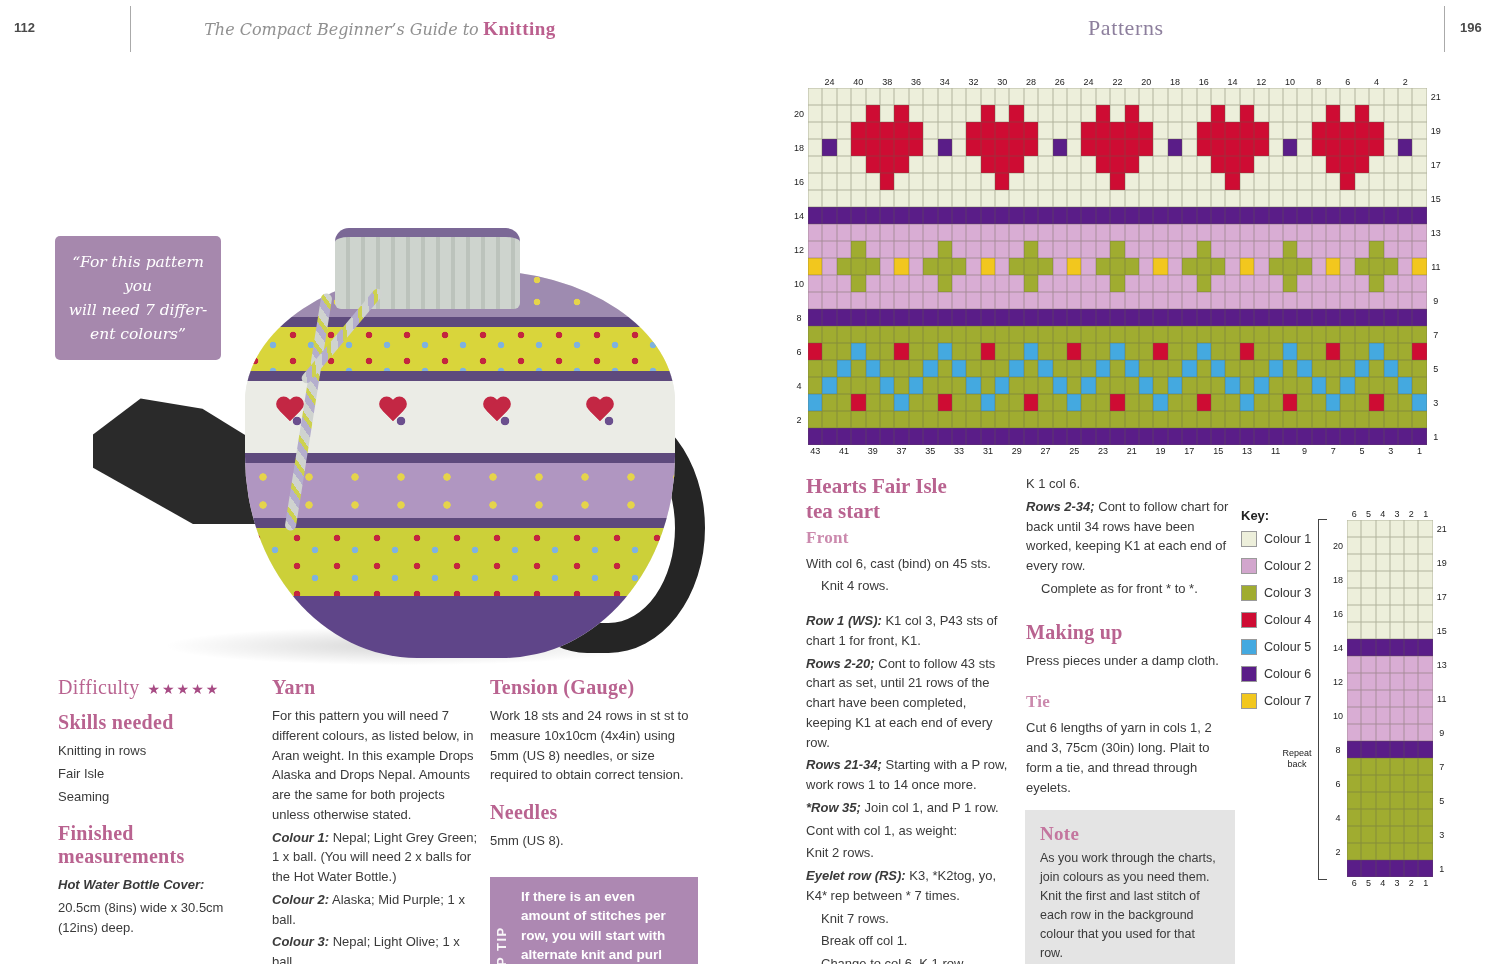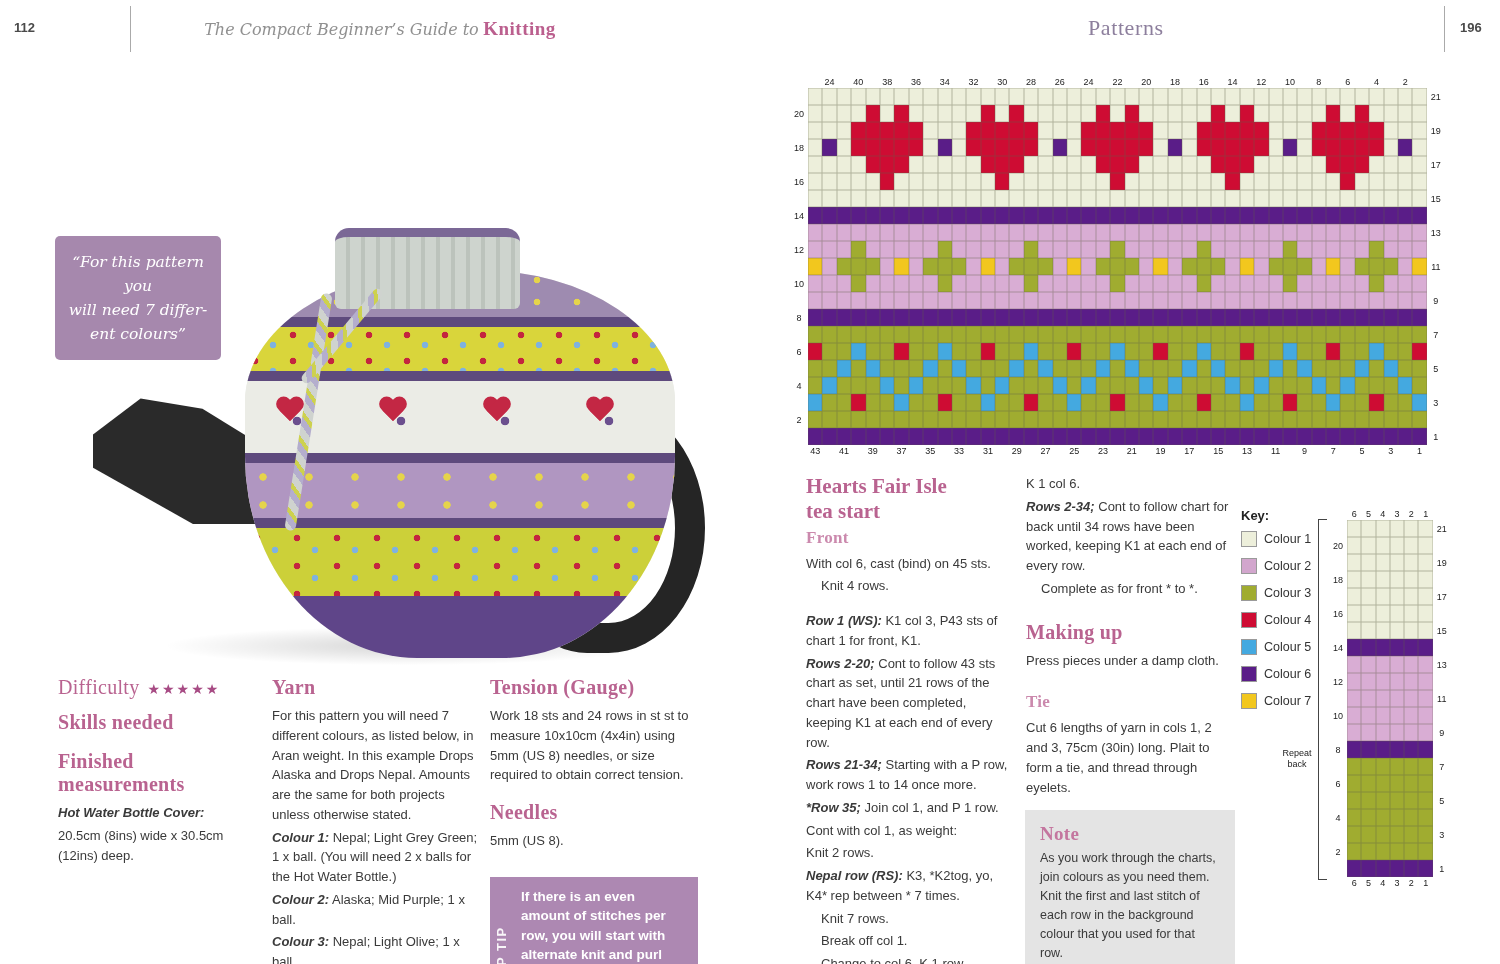--- a/index.html
+++ b/index.html
@@ -126,20 +126,25 @@
     <div class="abs cord" style="left:252px;top:48px;width:10px;height:120px;transform:rotate(40deg);"></div>
   </div>
 
   <div class="abs" style="left:58px;top:676px;width:202px;">
     <div class="diffrow">
       <span class="serif colhead" style="margin:0;">Difficulty</span>
       <span class="stars">★★★★★</span>
     </div>
     <div class="block">
       <h3 class="serif colhead">Skills needed</h3>
+      <div>
+          <p class="para">Knitting in rows</p>
+          <p class="para">Fair Isle</p>
+          <p class="para">Seaming</p>
+        </div>
     </div>
     <div class="block">
       <h3 class="serif colhead">Finished measurements</h3>
       <div>
           <p class="para"><span class="lead">Hot Water Bottle Cover:</span></p>
           <p class="para">20.5cm (8ins) wide  x 30.5cm (12ins) deep.</p>
         </div>
     </div>
   </div>
 
@@ -1214,21 +1219,21 @@
     <h3 class="serif subhead" style="margin-top:4px;">Front</h3>
     <div>
         <p class="para">With col 6, cast (bind) on 45 sts.</p>
         <p class="para indent">Knit 4 rows.</p>
         <p class="para gap"><span class="lead">Row 1 (WS):</span> K1 col 3, P43 sts of chart 1 for front, K1.</p>
         <p class="para"><span class="lead">Rows 2-20;</span> Cont to follow 43 sts chart as set, until 21 rows of the chart have been completed, keeping K1 at each end of every row.</p>
         <p class="para"><span class="lead">Rows 21-34;</span> Starting with a P row, work rows 1 to 14 once more.</p>
         <p class="para"><span class="lead">*Row 35;</span> Join col 1, and P 1 row.</p>
         <p class="para">Cont with col 1, as weight:</p>
         <p class="para">Knit 2 rows.</p>
-        <p class="para"><span class="lead">Nepal row (RS):</span> K3, *K2tog, yo, K4* rep between * 7 times.</p>
+        <p class="para"><span class="lead">Eyelet row (RS):</span> K3, *K2tog, yo, K4* rep between * 7 times.</p>
         <p class="para indent">Knit 7 rows.</p>
         <p class="para indent">Break off col 1.</p>
         <p class="para indent">Change to col 6. K 1 row.</p>
       </div>
 
   </div>
 
   <div class="abs" style="left:1026px;top:474px;width:208px;">
     <div>
         <p class="para">K 1 col 6.</p>

